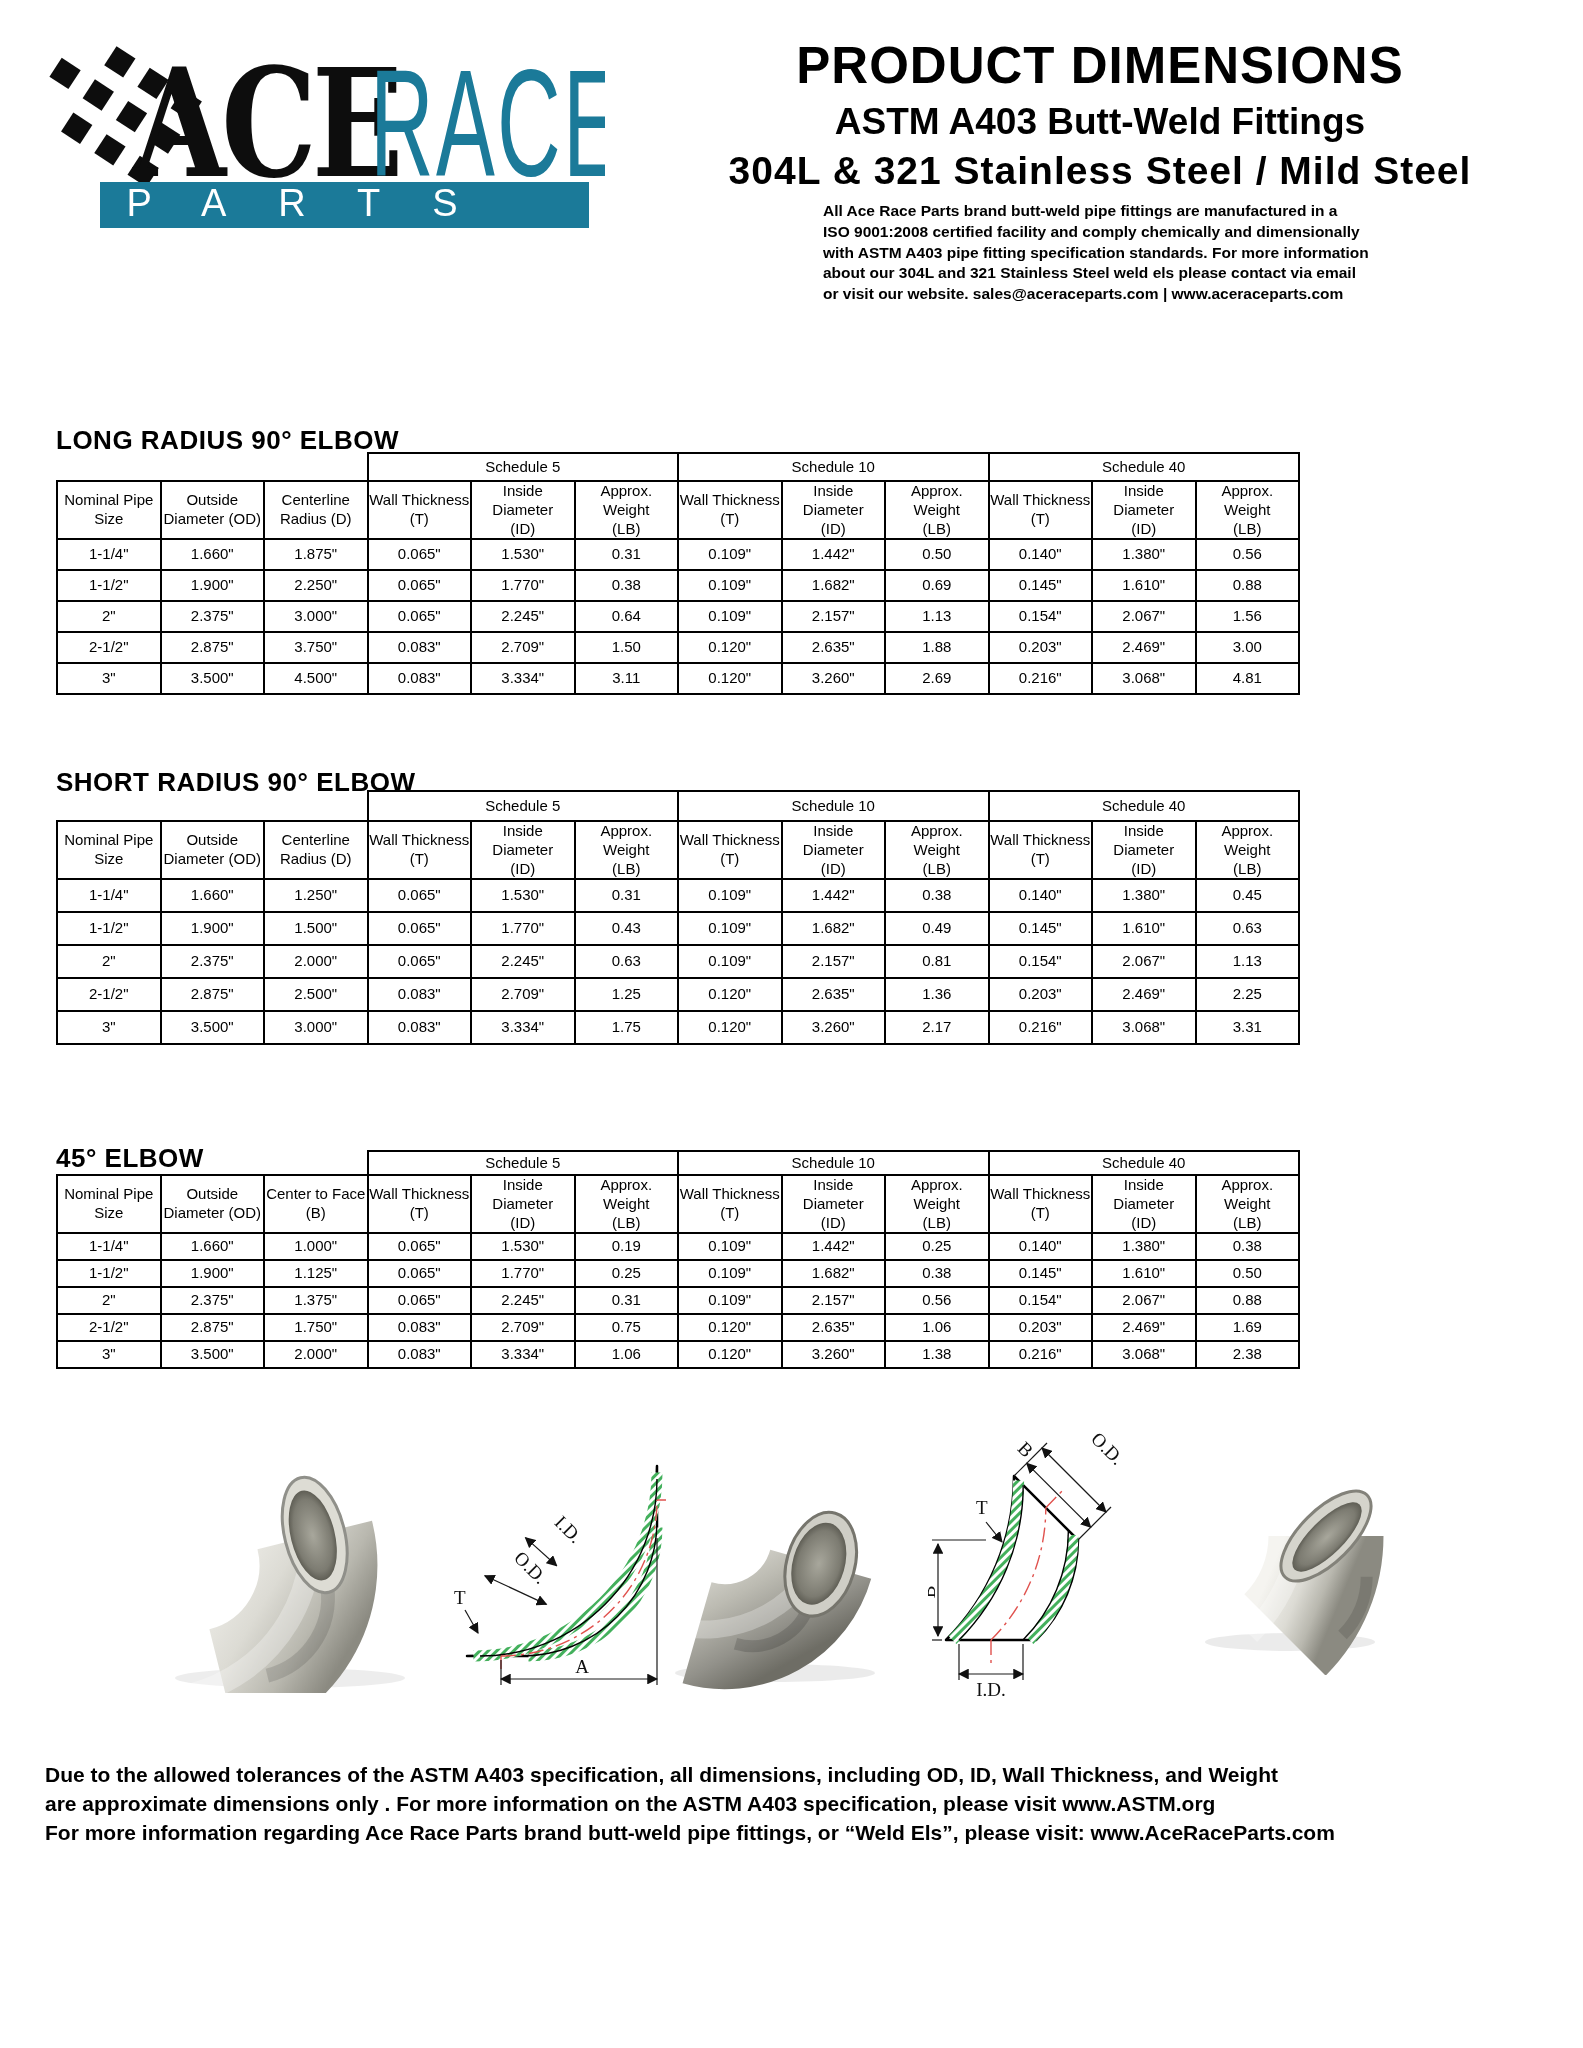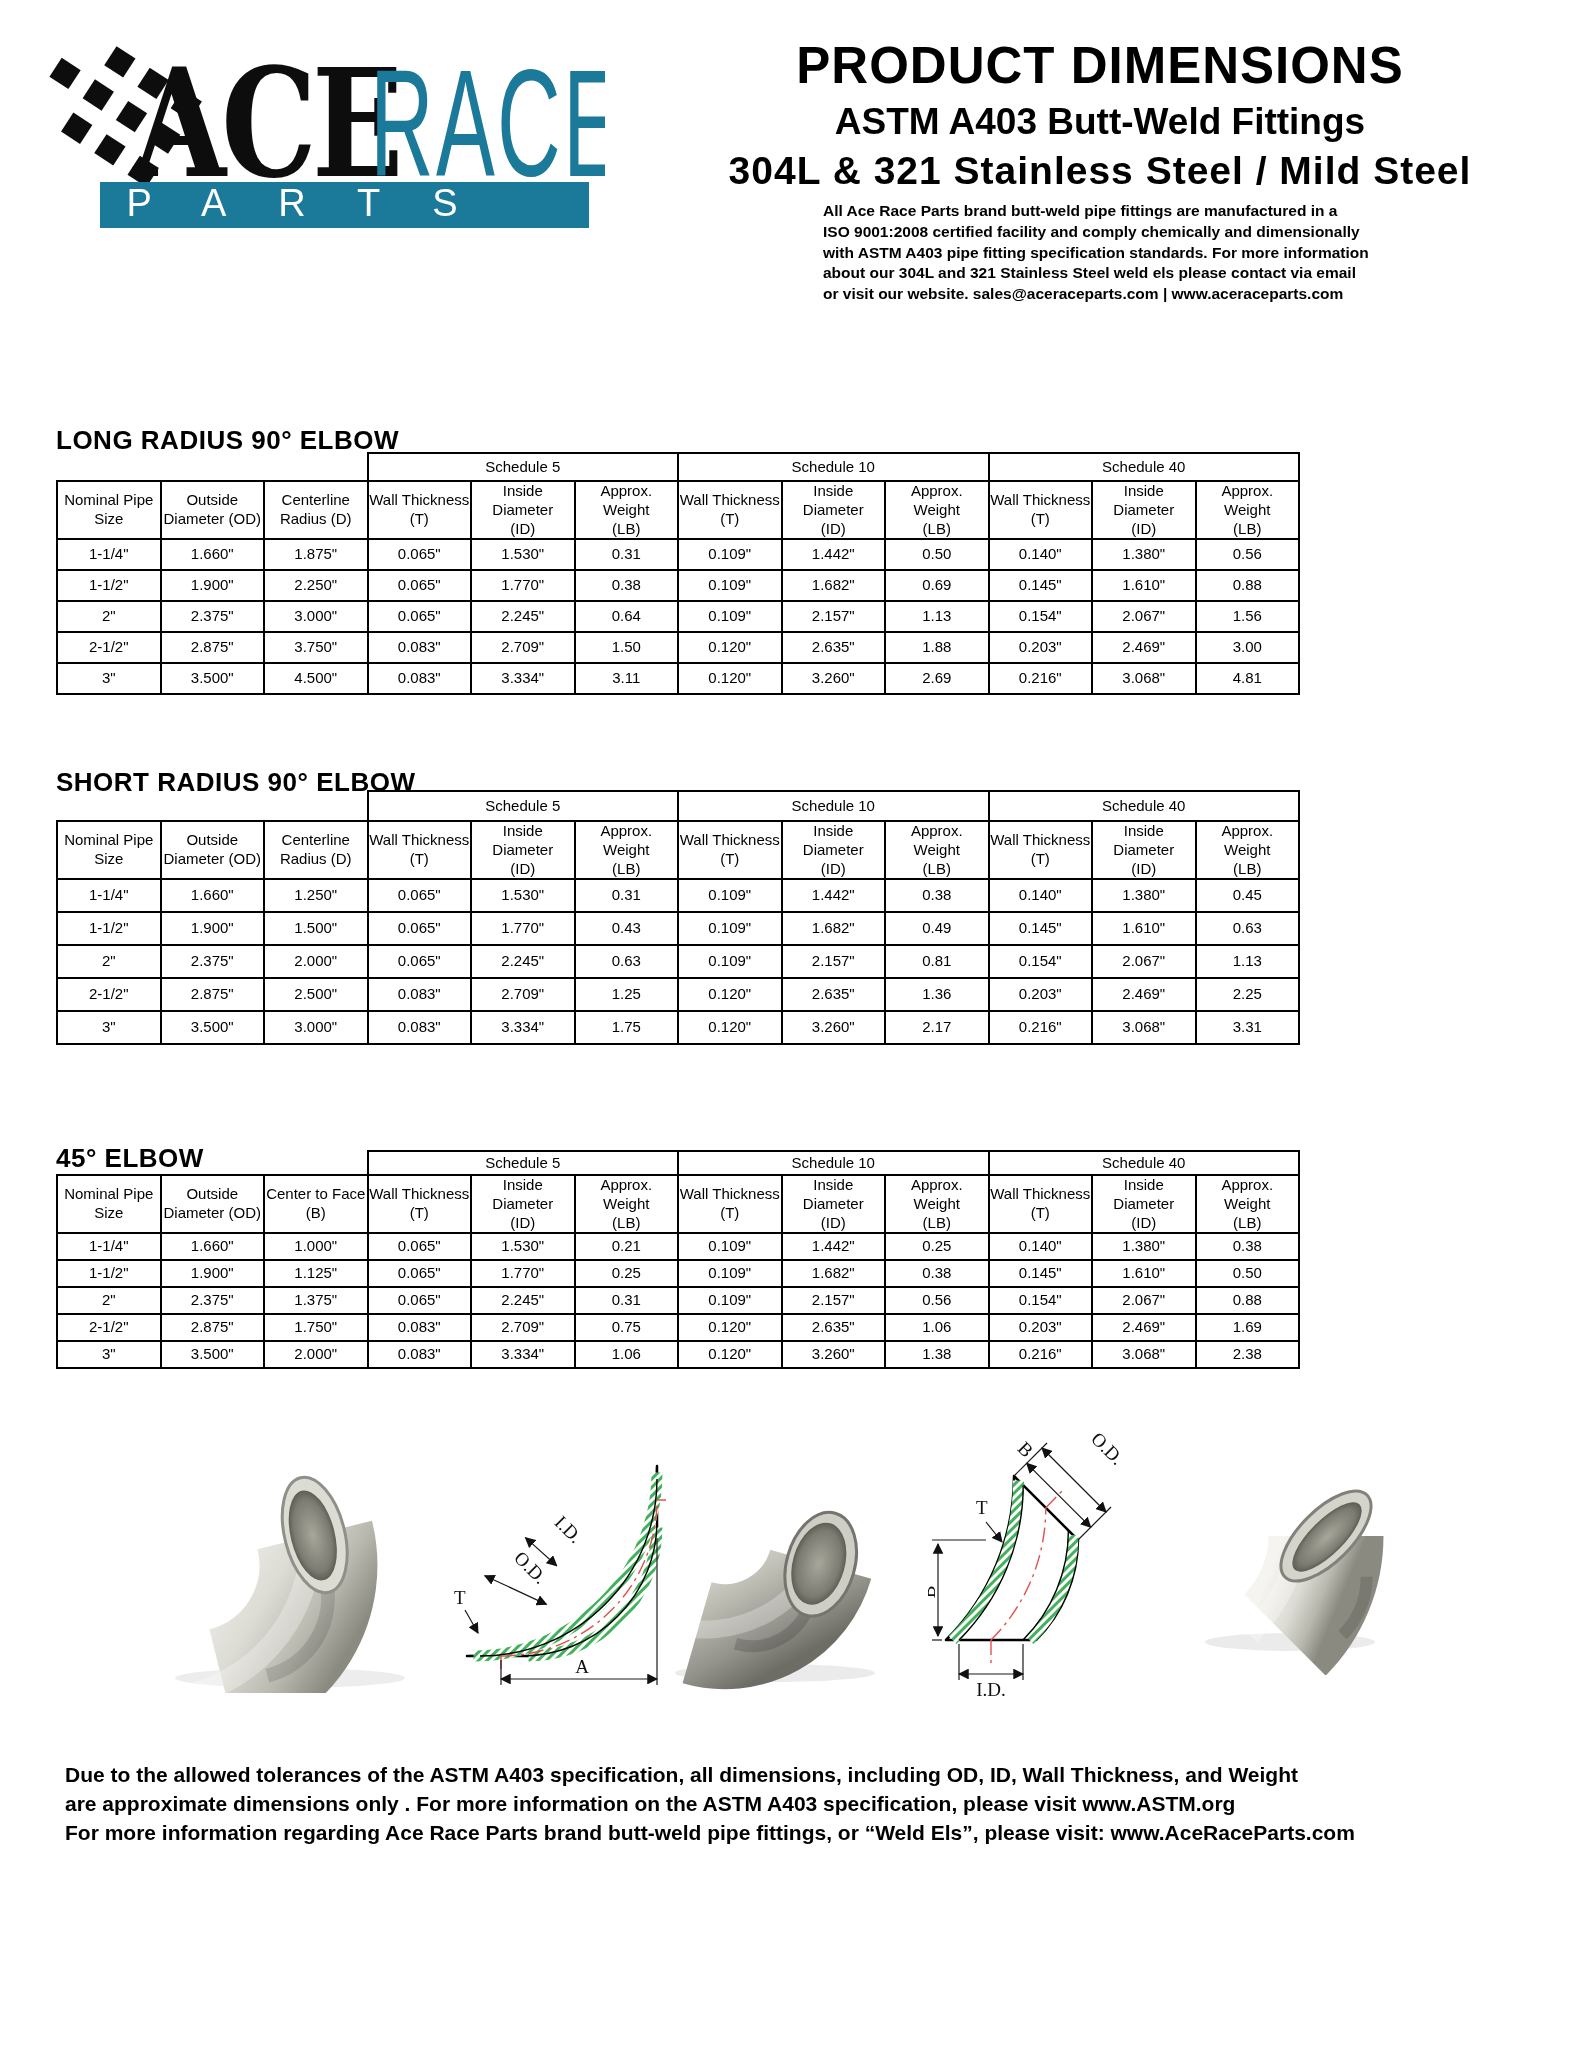--- a/index.html
+++ b/index.html
@@ -36,21 +36,21 @@
 
   
   .dim  { stroke:#1a1a1a; stroke-width:1.2; fill:none; }
   .cl   { stroke:#e0524e; stroke-width:1.4; fill:none; stroke-dasharray:15 5 3 5; }
   .dlab { font-family:"Liberation Serif", serif; font-size:19px; fill:#111; }
   .outl { fill:#fff; stroke:#000; stroke-width:2.5; stroke-linejoin:round; }
   .bnd  { stroke:#000; stroke-width:1.4; fill:none; }
 
   
   #footer { left:45px; top:1760px; width:1510px; font-size:21px; font-weight:bold; line-height:29px; }
-  #footer div { white-space:nowrap;margin-left:20px; }
+  #footer div { white-space:nowrap; }
 </style>
 </head>
 <body>
 
 <svg width="0" height="0" class="abs" aria-hidden="true">
   <defs>
     <pattern id="hatch" patternUnits="userSpaceOnUse" width="6" height="6" patternTransform="rotate(45)">
       <rect width="6" height="6" fill="#ffffff"></rect>
       <rect width="3" height="6" fill="#43b05c"></rect>
     </pattern>
@@ -363,21 +363,21 @@
 (LB)</th>
       </tr>
     </thead>
     <tbody>
       <tr>
         <td>1-1/4"</td>
         <td>1.660"</td>
         <td>1.000"</td>
         <td>0.065"</td>
         <td>1.530"</td>
-        <td>0.21</td>
+        <td>0.19</td>
         <td>0.109"</td>
         <td>1.442"</td>
         <td>0.25</td>
         <td>0.140"</td>
         <td>1.380"</td>
         <td>0.38</td>
       </tr>
       <tr>
         <td>1-1/2"</td>
         <td>1.900"</td>

